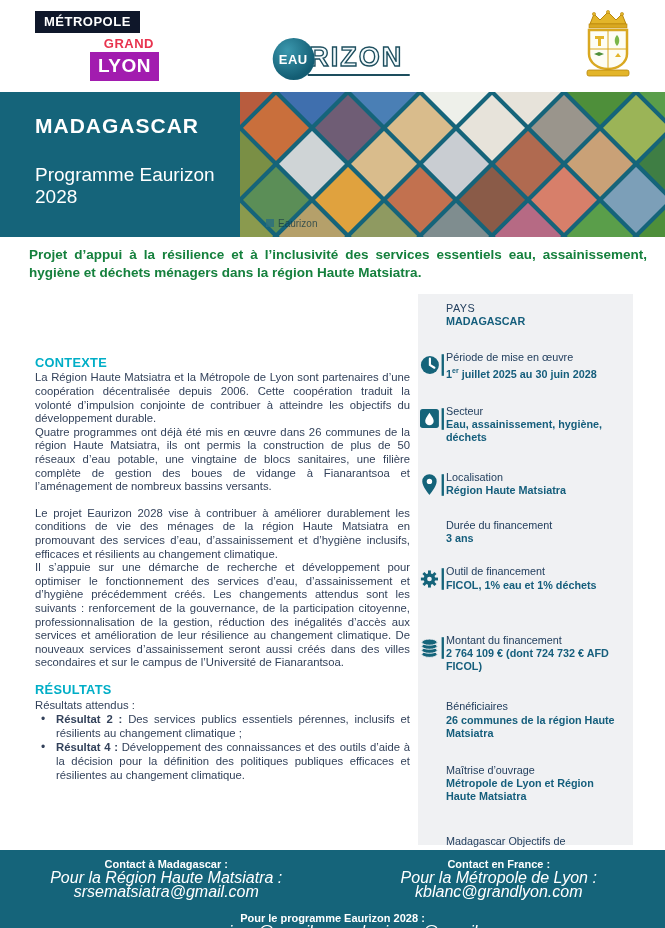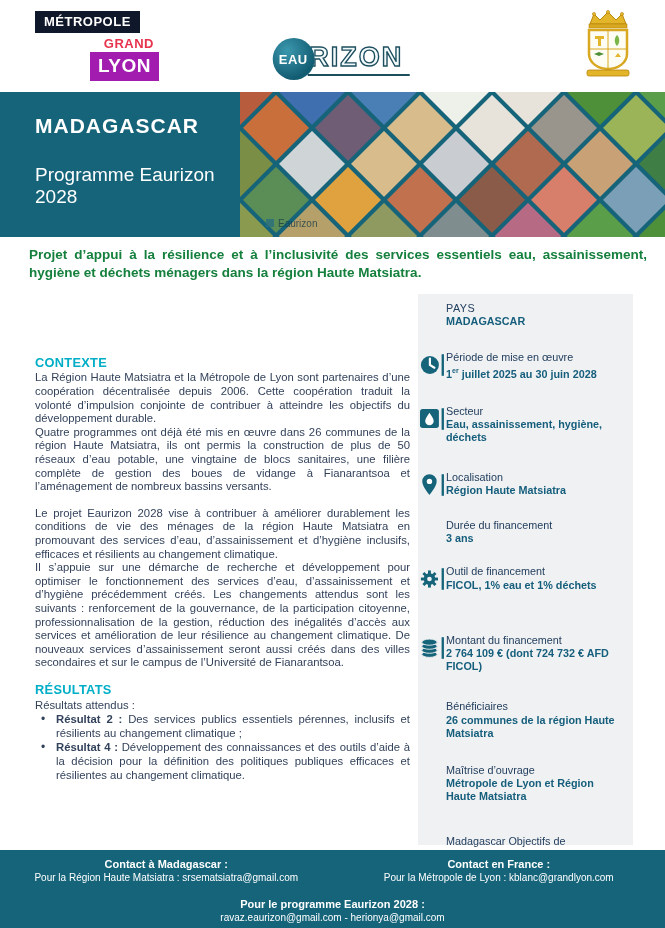--- a/index.html
+++ b/index.html
@@ -63,21 +63,21 @@
   .sdg-head { display:flex; align-items:flex-start; line-height:1; }
   .sdg-num { font-weight:bold; font-size:10px; margin-right:2px; }
   .sdg-label { font-size:3.2px; font-weight:bold; text-transform:uppercase; line-height:3.6px; overflow:hidden; max-height:11px; }
   .sdg-glyph { display:flex; justify-content:center; margin-top:3px; }
 
   
   .footer { position:absolute; left:0; bottom:0; width:665px; height:78px; background:#15647a; color:#fff; padding-top:7px; }
   .f-row { display:flex; }
   .f-col { width:50%; text-align:center; }
   .f-h { font-weight:bold; font-size:11px; line-height:14px; }
-  .f-t { font-size:10px; line-height:14px; }
+  .f-t { font-size:16px; line-height:14px;font-style:italic; }
   .f-center { text-align:center; margin-top:12px; }
 </style>
 </head>
 <body>
 
 <div class="page">
 
   <div class="header">
     <div class="gl-logo">
       <div class="gl-top">MÉTROPOLE</div>

